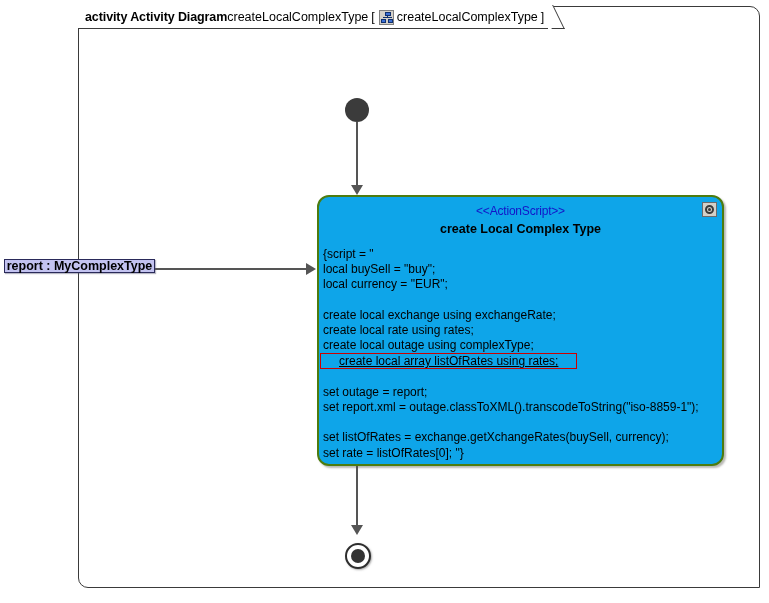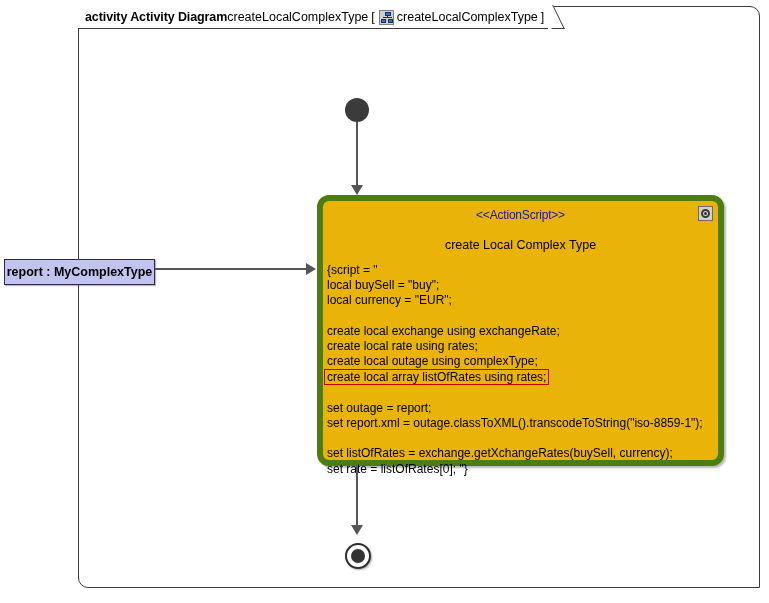--- a/index.html
+++ b/index.html
@@ -135,53 +135,54 @@
     top: 185px;
   }
 
   
   #action-node {
     position: absolute;
     left: 317px;
     top: 195px;
     width: 407px;
     height: 271px;
-    background: #eab308;
-    border: 6px solid #4d7c0f;
+    background: #0ea5e9;
+    border: 2px solid #4d7c0f;
     border-radius: 12px;
     box-sizing: border-box;
     box-shadow: 2px 2px 2px rgba(100,100,90,0.45);
   }
   #action-stereotype {
     text-align: center;
     color: #1414c8;
     font-size: 12px;
     margin-top: 7px;
     letter-spacing: -0.2px;
   }
   #action-title {
     text-align: center;
-    font-weight: normal;
-    font-size: 12.5px;
-    margin-top: 16px;
+    font-weight: bold;
+    font-size: 12.5px;
+    margin-top: 4px;
   }
   #action-body {
     margin: 11px 0 0 4px;
     font-size: 12px;
     line-height: 15.2px;
     white-space: pre;
   }
   .code-line { white-space: pre; display: block; }
   .code-line.blank { height: 15.2px; }
   .code-line.highlight {
     display: inline-block;
     border: 1px solid #cc0000;
-    padding: 0 2px;
+    padding: 0 18px;
     margin-left: -3px;
     line-height: 14px;
+    text-decoration: underline;
   }
 
   
   #action-gear {
     position: absolute;
     right: 5px;
     top: 5px;
     width: 15px;
     height: 15px;
     background: #d4d0c8;
@@ -203,21 +204,21 @@
     background: #3a3a3a;
     border-radius: 50%;
   }
 
   
   #object-node {
     position: absolute;
     left: 4px;
     top: 259px;
     width: 151px;
-    height: 26px;
+    height: 14px;
     background: #c3c3f0;
     border: 1px solid #2a2a5a;
     box-sizing: border-box;
     display: flex;
     align-items: center;
     justify-content: center;
     box-shadow: 1px 1px 1px rgba(80,80,110,0.4);
   }
   #object-node-label {
     font-weight: bold;

